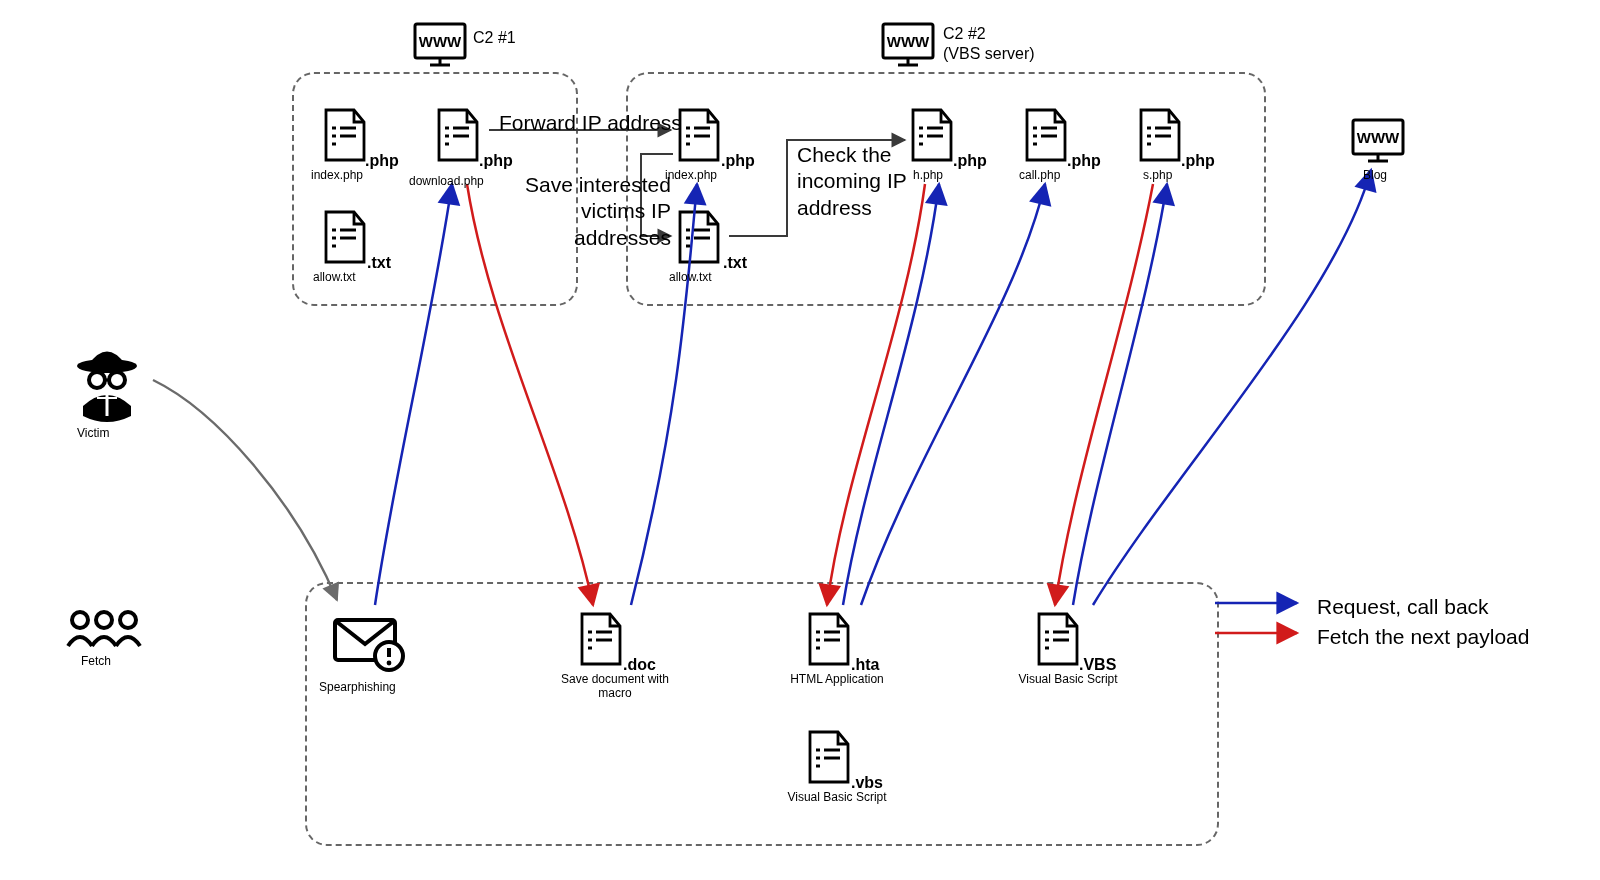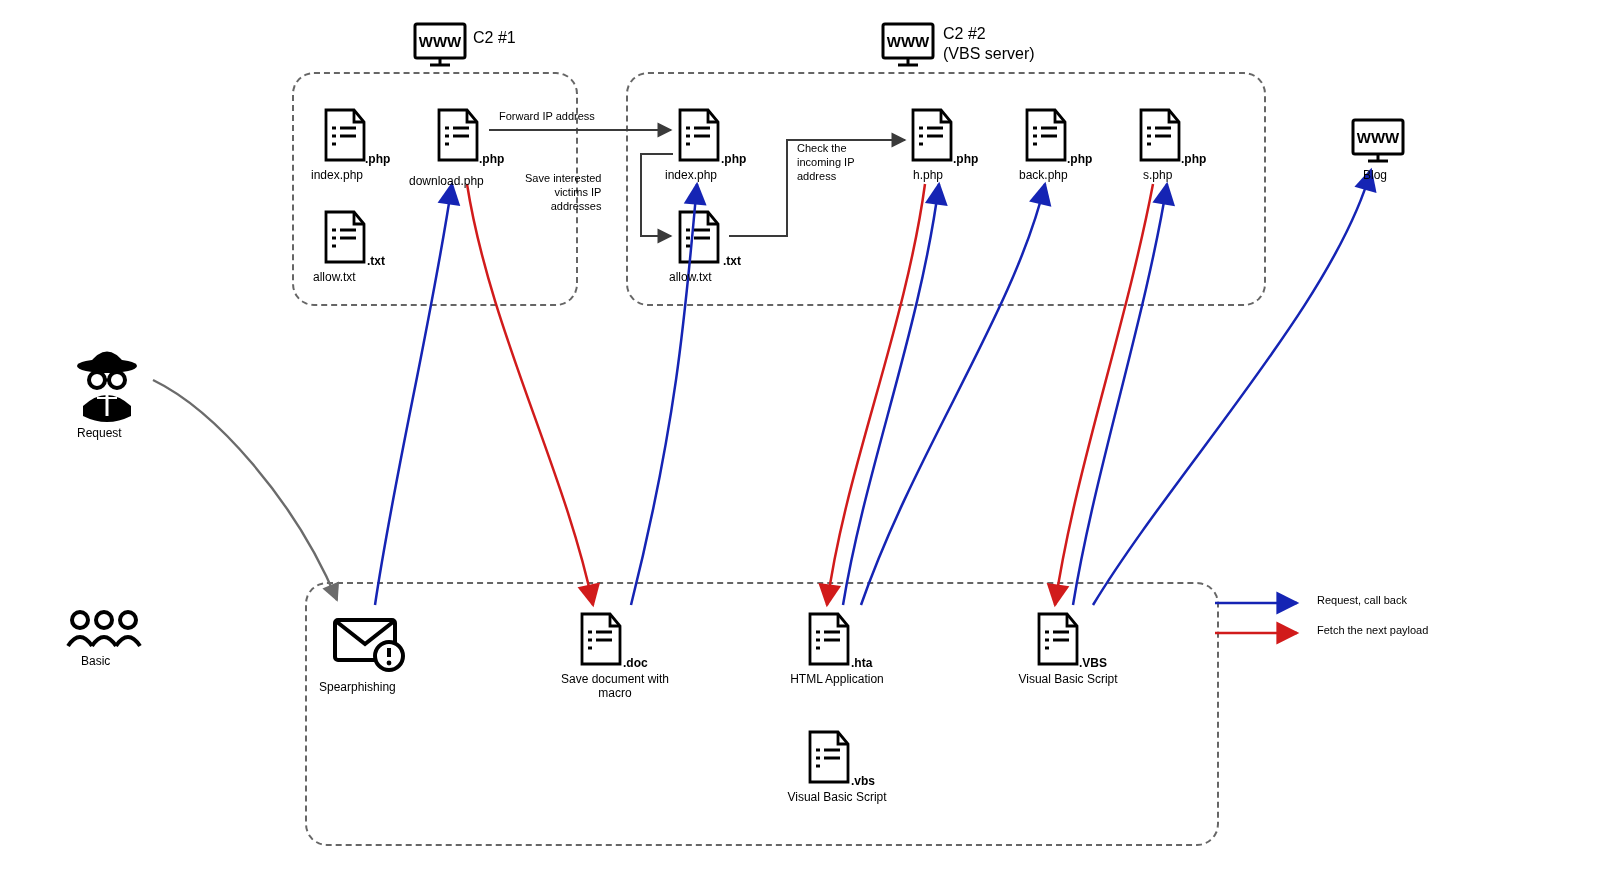--- a/index.html
+++ b/index.html
@@ -1,21 +1,21 @@
 <!DOCTYPE html>
 <html><head>
 <meta charset="utf-8">
 <style>
   html,body{margin:0;padding:0;background:#fff;font-family:"Segoe UI",Arial,sans-serif;font-size:16px;color:#000;}
   .stage{position:relative;width:1600px;height:880px;margin-left:35px;}
   svg.overlay{position:absolute;left:0;top:0;pointer-events:none;}
   .box{position:absolute;border:2px dashed #666;border-radius:22px;}
   .label{position:absolute;font-size:16px;line-height:1.25;white-space:pre;}
-  .label.small{font-size:11px}
-  .ext-label{position:absolute;font-weight:700;font-size:12px;}
+  .label.small{font-size:21px}
+  .ext-label{position:absolute;font-weight:700;font-size:16px;}
   .cap{position:absolute;font-size:12px;line-height:1.2;text-align:center;}
 </style>
 </head>
 <body>
 
 <div class="stage">
 
   <div class="box" style="left:257px;top:72px;width:282px;height:230px;"></div>
   <div class="box" style="left:591px;top:72px;width:636px;height:230px;"></div>
   <div class="box" style="left:270px;top:582px;width:910px;height:260px;"></div>
@@ -158,37 +158,37 @@
   <div class="ext-label" style="left:686px;top:152px;">.php</div>
   <div class="cap" style="left:630px;top:168px;">index.php</div>
 
   <div class="ext-label" style="left:688px;top:254px;">.txt</div>
   <div class="cap" style="left:634px;top:270px;">allow.txt</div>
 
   <div class="ext-label" style="left:918px;top:152px;">.php</div>
   <div class="cap" style="left:878px;top:168px;">h.php</div>
 
   <div class="ext-label" style="left:1032px;top:152px;">.php</div>
-  <div class="cap" style="left:984px;top:168px;">back.php</div>
+  <div class="cap" style="left:984px;top:168px;">call.php</div>
 
   <div class="ext-label" style="left:1146px;top:152px;">.php</div>
   <div class="cap" style="left:1108px;top:168px;">s.php</div>
 
   <div class="label small" style="left:464px;top:110px;">Forward IP address</div>
   <div class="label small" style="left:490px;top:172px;text-align:right">Save interested
 victims IP
 addresses</div>
   <div class="label small" style="left:762px;top:142px;">Check the
 incoming IP
 address</div>
 
   <div class="cap" style="left:1328px;top:168px;">Blog</div>
 
-  <div class="cap" style="left:42px;top:426px;">Request</div>
-  <div class="cap" style="left:46px;top:654px;">Basic</div>
+  <div class="cap" style="left:42px;top:426px;">Victim</div>
+  <div class="cap" style="left:46px;top:654px;">Fetch</div>
 
   <div class="cap" style="left:284px;top:680px;">Spearphishing</div>
 
   <div class="ext-label" style="left:588px;top:656px;">.doc</div>
   <div class="cap" style="left:510px;top:672px;width:140px">Save document
 with macro</div>
 
   <div class="ext-label" style="left:816px;top:656px;">.hta</div>
   <div class="cap" style="left:752px;top:672px;width:100px">HTML
 Application</div>

